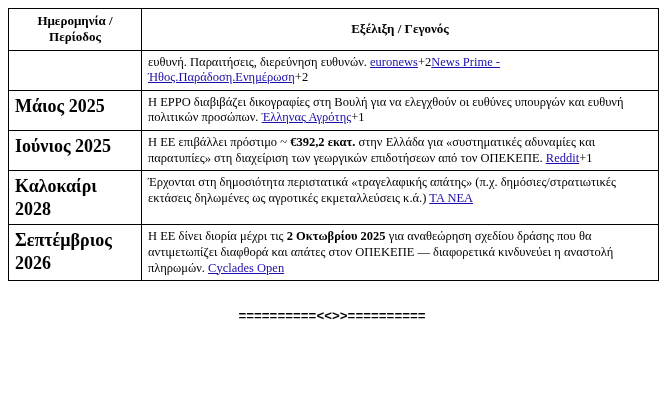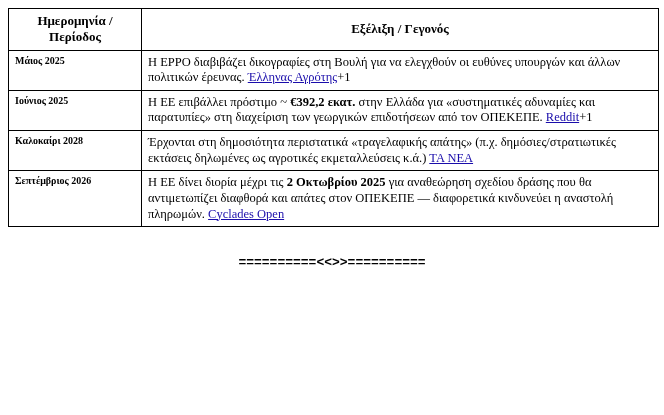--- a/index.html
+++ b/index.html
@@ -36,21 +36,21 @@
   table.timeline th {
     text-align: center;
     vertical-align: middle;
     font-weight: bold;
     font-size: 13px;
   }
   col.c-period { width: 133px; }
   col.c-event  { width: 517px; }
   td.period {
     font-weight: bold;
-    font-size: 10px;
+    font-size: 18px;
     vertical-align: middle;
     margin-left: 42px;
   }
   td.event {
     font-size: 12.5px;
     text-align: left;
   }
   .first-row td.period {
     border-bottom-width: 1px;
   }
@@ -83,23 +83,27 @@
     <thead>
       <tr>
         <th>
           <div>Ημερομηνία /</div>
           <div>Περίοδος</div>
         </th>
         <th>Εξέλιξη / Γεγονός</th>
       </tr>
     </thead>
     <tbody>
+        <tr class="first-row">
+          <td class="period"></td>
+          <td class="event"><span>ευθυνή. Παραιτήσεις, διερεύνηση ευθυνών. </span><a class="link" href="#">euronews</a><span>+2</span><a class="link" href="#">News Prime - Ήθος.Παράδοση.Ενημέρωση</a><span>+2</span></td>
+        </tr>
         <tr>
           <td class="period">Μάιος 2025</td>
-          <td class="event"><span>Η ΕΡΡΟ διαβιβάζει δικογραφίες στη Βουλή για να ελεγχθούν οι ευθύνες υπουργών και άλλων πολιτικών έρευνας. </span><a class="link" href="#">Έλληνας Αγρότης</a><span>+1</span></td>
+          <td class="event"><span>Η ΕΡΡΟ διαβιβάζει δικογραφίες στη Βουλή για να ελεγχθούν οι ευθύνες υπουργών και ευθυνή πολιτικών προσώπων. </span><a class="link" href="#">Έλληνας Αγρότης</a><span>+1</span></td>
         </tr>
         <tr>
           <td class="period">Ιούνιος 2025</td>
           <td class="event"><span>Η ΕΕ επιβάλλει πρόστιμο ~ </span><span class="bold">€392,2 εκατ.</span><span> στην Ελλάδα για «συστηματικές αδυναμίες και παρατυπίες» στη διαχείριση των γεωργικών επιδοτήσεων από τον ΟΠΕΚΕΠΕ. </span><a class="link" href="#">Reddit</a><span>+1</span></td>
         </tr>
         <tr>
           <td class="period">Καλοκαίρι 2028</td>
           <td class="event"><span>Έρχονται στη δημοσιότητα περιστατικά «τραγελαφικής απάτης» (π.χ. δημόσιες/στρατιωτικές εκτάσεις δηλωμένες ως αγροτικές εκμεταλλεύσεις κ.ά.) </span><a class="link" href="#">ΤΑ ΝΕΑ</a></td>
         </tr>
         <tr>

